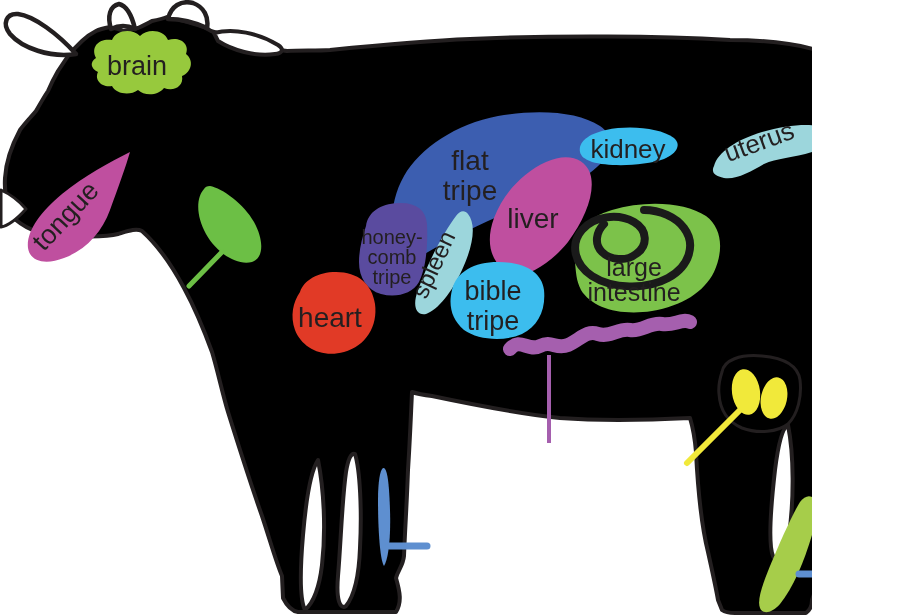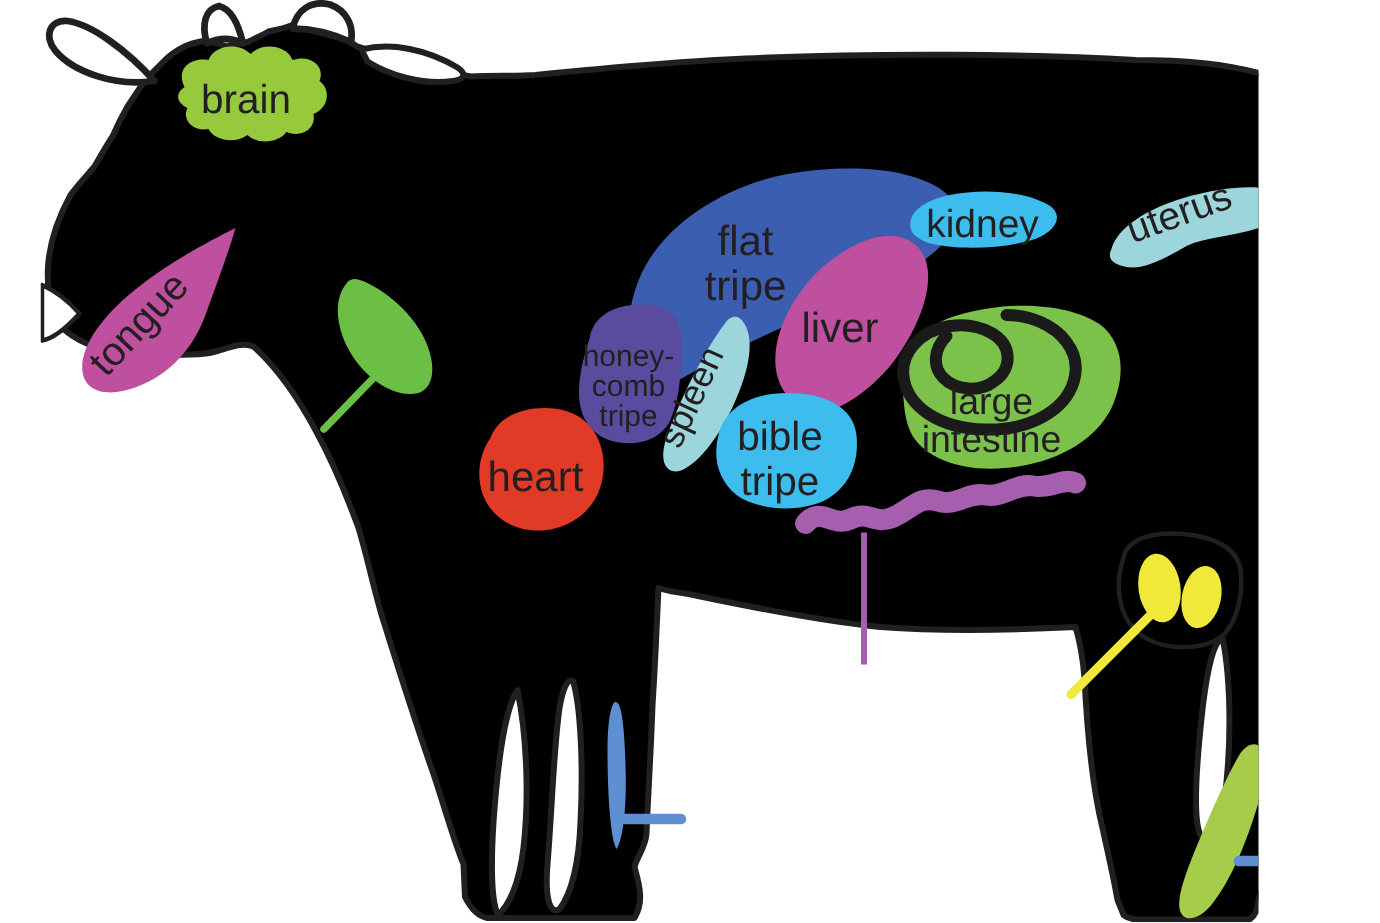--- a/index.html
+++ b/index.html
@@ -1,16 +1,16 @@
 <!DOCTYPE html>
 <html><head>
 <meta charset="utf-8">
 <style>
   html,body{margin:0;padding:0;background:#fff;}
-  .stage{position:relative;width:812px;height:615px;background:#ffffff;overflow:hidden;margin-left:27px;}
+  .stage{position:relative;width:812px;height:615px;background:#ffffff;overflow:hidden;}
   svg{display:block;}
   .lbl{font-family:"Liberation Sans","DejaVu Sans",sans-serif;fill:#231f20;text-anchor:middle;}
   .s28{font-size:28px;} .s27{font-size:27px;} .s26{font-size:26px;}
   .s25{font-size:25px;} .s24{font-size:24px;} .s20{font-size:20px;}
 </style>
 </head>
 <body>
 
 <div class="stage">
 <svg viewBox="0 0 920 615" width="920" height="615">

